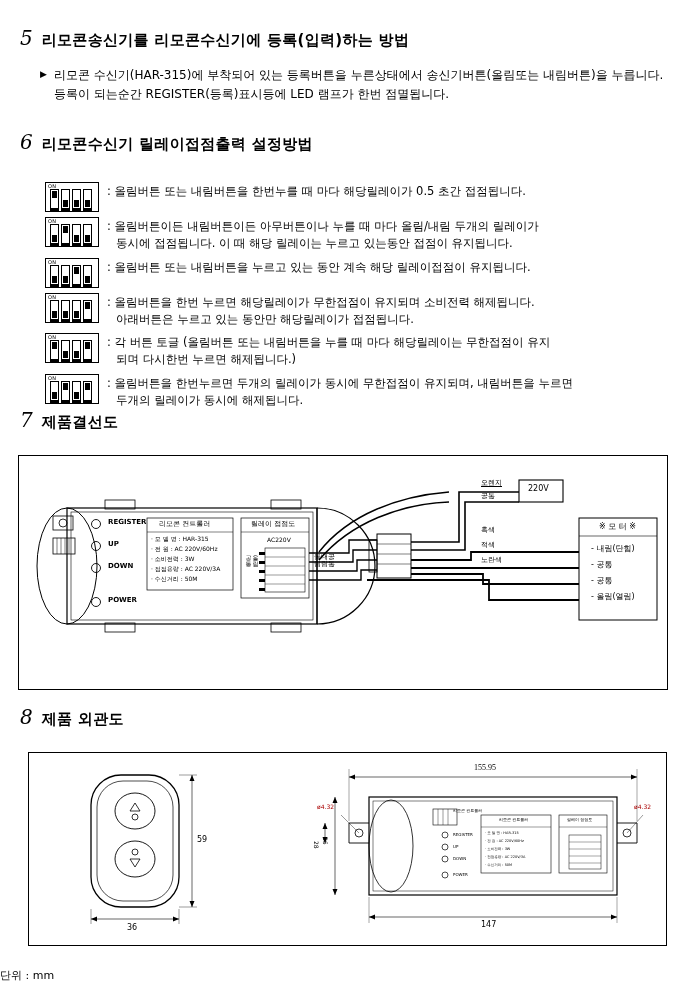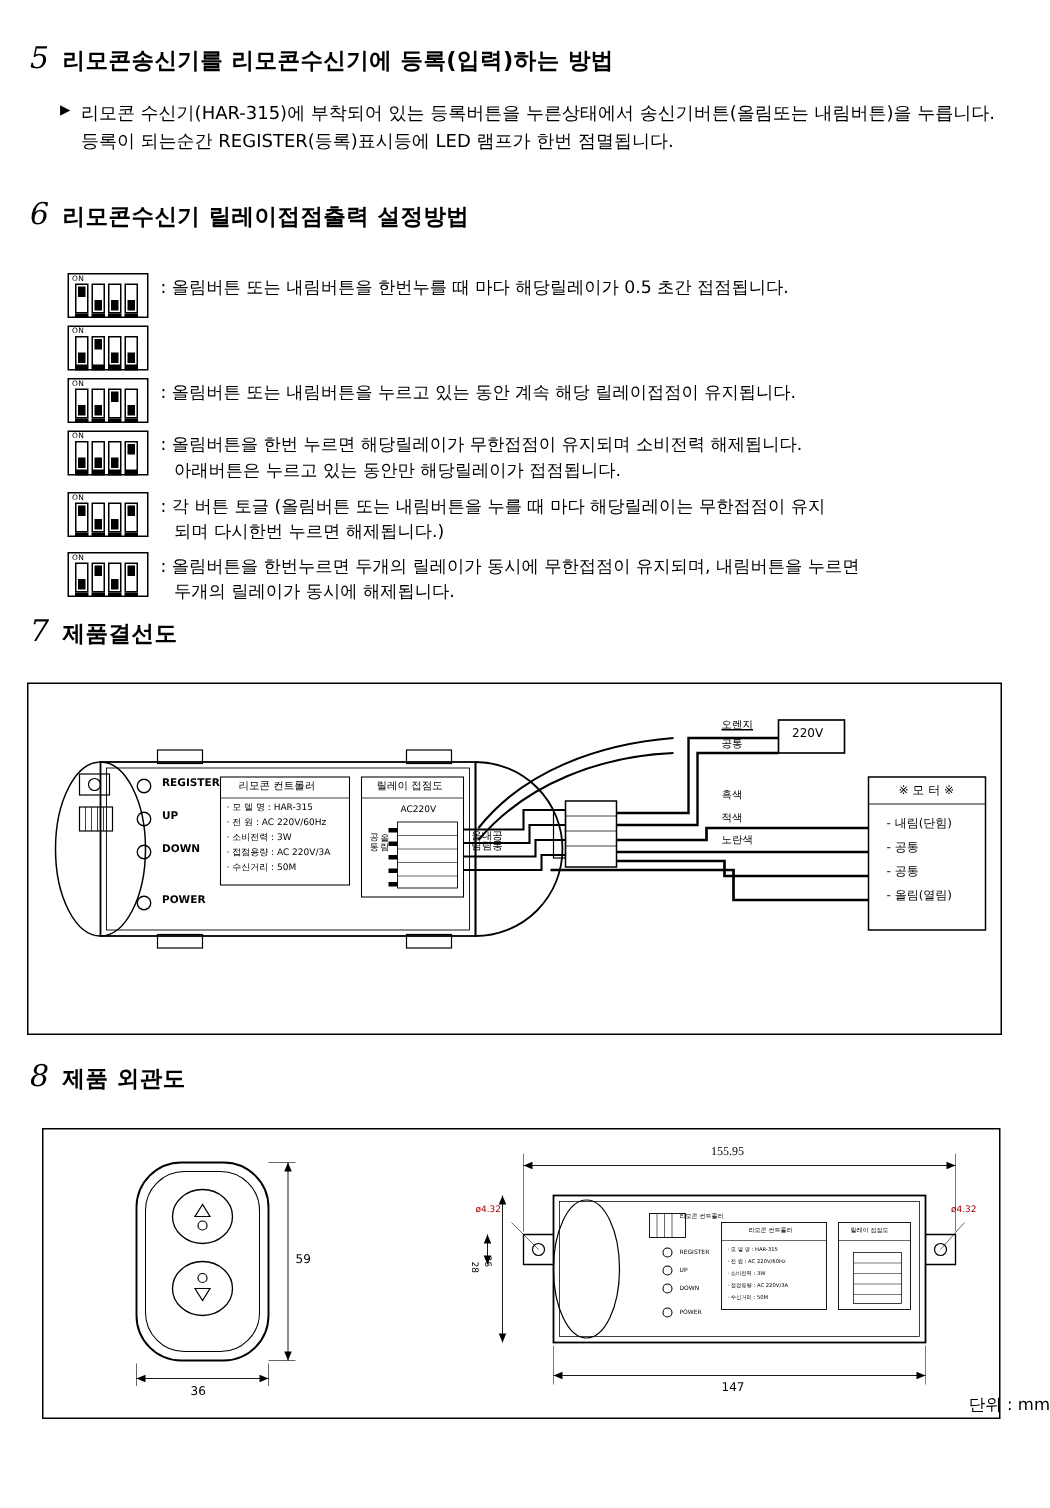--- a/index.html
+++ b/index.html
@@ -140,22 +140,22 @@
   #frame8 {
     position: absolute;
     left: 28px; top: 752px;
     width: 637px; height: 192px;
     border: 1px solid #000;
     background: #fff;
   }
   .unit {
     position: absolute;
     left: 0; right: 0;
-    top: 929px;
-    text-align: right;
+    top: 968px;
+    text-align: left;
     font-size: 11px;
   }
 
   
   .lbl { position: absolute; font-size: 6px; line-height: 1.25; white-space: nowrap; }
   .lbl7 { position: absolute; font-size: 7px; line-height: 1.3; white-space: nowrap; }
   .lbl8 { position: absolute; font-size: 8px; line-height: 1.3; white-space: nowrap; }
 
   svg { display: block; }
 </style>
@@ -233,20 +233,24 @@
                   <i class="dn"></i>
                 </div>
             </div>
             <div class="legs">
                 <b></b>
                 <b></b>
                 <b></b>
                 <b></b>
               </div>
           </div>
+        </div>
+        <div class="dip-txt">
+          <span>: 올림버튼이든 내림버튼이든 아무버튼이나 누를 때 마다 올림/내림 두개의 릴레이가</span>
+          <span class="l2">동시에 접점됩니다. 이 때 해당 릴레이는 누르고 있는동안 접점이 유지됩니다.</span>
         </div>
       </div>
 
       <div class="dip-row">
         <div class="dip-cell">
           <div class="dip">
             <span class="on">ON</span>
             <div class="slots">
               <div class="slot">
                   <i class="dn"></i>

